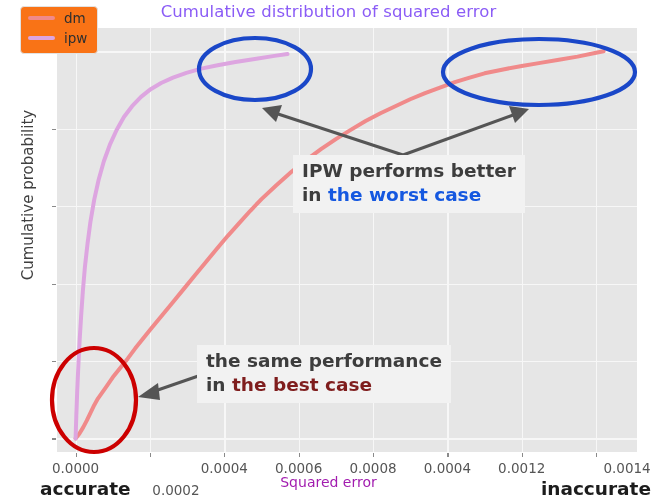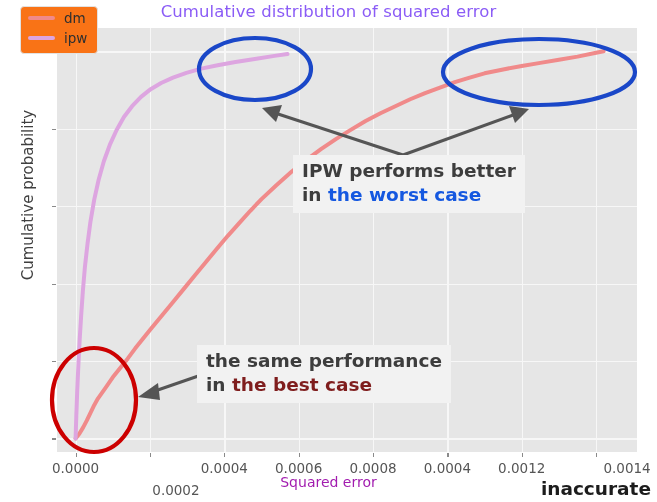--- a/index.html
+++ b/index.html
@@ -229,15 +229,16 @@
   <div class="annotation-box" style="left:293px; top:155px;">
     <div>IPW performs better</div>
     <div><span>in </span><span class="hl-blue">the worst case</span></div>
   </div>
 
   <div class="annotation-box" style="left:197px; top:345px;">
     <div>the same performance</div>
     <div><span>in </span><span class="hl-red">the best case</span></div>
   </div>
 
+  <div class="corner-label" style="left:40px; top:478px;">accurate</div>
   <div class="corner-label" style="right:6px; top:478px;">inaccurate</div>
 
 </div>
 
 </body></html>

